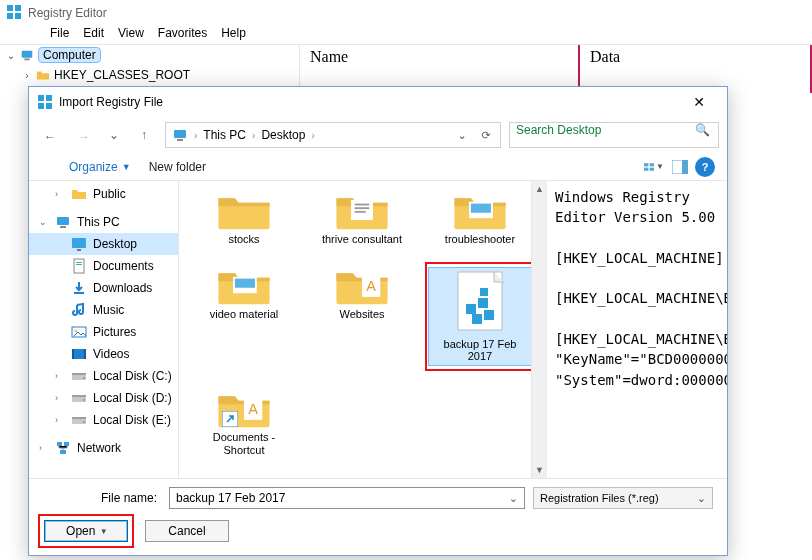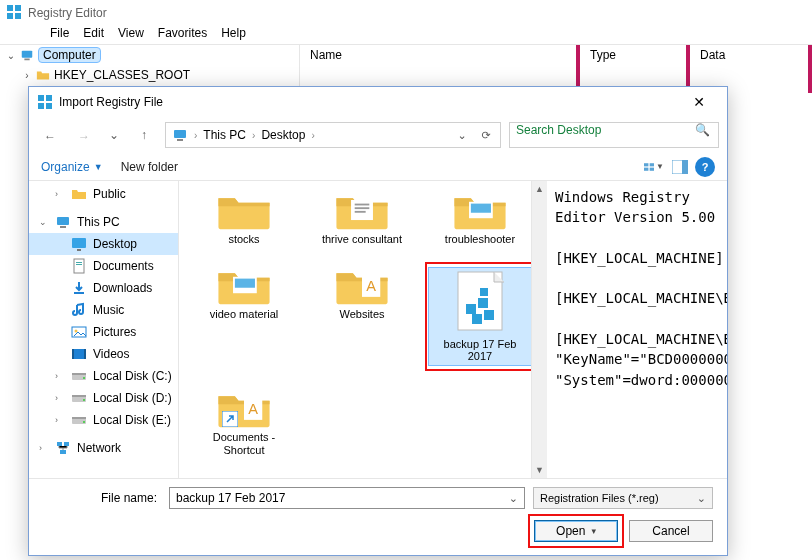--- a/index.html
+++ b/index.html
@@ -13,39 +13,39 @@
   .menubar span { color:#000; }
   .hr { border-top:1px solid #e6e6e6; }
 
   .main-area { display:flex; height:48px; }
   .tree { width:300px; padding:0 6px; border-right:1px solid #e6e6e6; }
   .tree-row { display:flex; align-items:center; gap:4px; height:20px; }
   .chev { width:10px; text-align:center; color:#555; font-size:10px; }
   .tree-sel { background:#cde8ff; border:1px solid #7abdff; padding:0 4px; border-radius:4px; }
   .tree-icon { width:14px; height:14px; }
   .list-hdr { flex:1; display:flex; }
-  .list-hdr .col { padding:3px 10px; border-right:4px solid #be185d; font-size:12px; }
+  .list-hdr .col { padding:3px 10px; border-right:2px solid #be185d; font-size:16px;font-family:Liberation Serif, serif; }
   .col.name{flex:0 0 280px;} .col.type{flex:0 0 110px;} .col.data{flex:1;}
 
   
   .dialog { position:absolute; left:28px; top:86px; width:700px; height:470px; background:#fff; border:1px solid #7a9fd6; box-shadow:0 4px 20px rgba(0,0,0,0.25); display:flex; flex-direction:column;}
   .dlg-title { display:flex; align-items:center; justify-content:space-between; padding:4px 8px; height:30px; }
   .dlg-title-left { display:flex; align-items:center; gap:6px; }
   .dlg-close { width:40px; text-align:center; font-size:14px; }
   .dlg-nav { display:flex; align-items:center; gap:8px; padding:4px 8px; height:36px; }
   .nav-btn { width:26px; height:26px; display:flex; align-items:center; justify-content:center; color:#606060; }
   .breadcrumb { flex:1; border:1px solid #d0d0d0; height:26px; display:flex; align-items:center; padding:0 6px; gap:6px; position:relative;}
   .bc-sep { color:#888; font-size:10px; }
   .bc-right { position:absolute; right:4px; top:2px; display:flex; gap:4px;}
   .bc-btn { width:20px; height:20px; display:flex; align-items:center; justify-content:center; color:#555; font-size:11px;}
   .searchbox { width:210px; height:26px; border:1px solid #d0d0d0; display:flex; align-items:flex-start; padding:0 6px; color:#15803d; position:relative;}
   .searchbox .mag { position:absolute; right:8px; }
 
   .toolbar { display:flex; align-items:center; justify-content:space-between; padding:6px 12px; height:28px; border-bottom:1px solid #e6e6e6;}
-  .toolbar-left { display:flex; align-items:flex-end; gap:18px;}
+  .toolbar-left { display:flex; align-items:flex-end; gap:18px;margin-left:28px;}
   .org { color:#1a72c4; display:flex; align-items:center; gap:4px;}
   .newf { color:#222; }
   .toolbar-right { display:flex; align-items:center; gap:4px;}
   .tool-ic { width:22px; height:22px; display:flex; align-items:center; justify-content:center; color:#555; border:1px solid transparent;}
   .help { width:20px;height:20px;border-radius:50%;background:#1e81d4;color:#fff;display:flex;align-items:center;justify-content:center;font-size:11px;font-weight:bold;}
 
   .dlg-body { flex:1; display:flex; overflow:hidden; border-bottom:1px solid #e6e6e6;}
   .nav-pane { width:150px; border-right:1px solid #e6e6e6; padding:2px 0; overflow:hidden;}
   .np-row { display:flex; align-items:center; gap:6px; padding:2px 6px 2px 10px; height:22px; white-space:nowrap;}
   .np-chev { width:10px; color:#666; font-size:9px;}
@@ -65,21 +65,21 @@
 
   .preview-pane { flex:1; padding:6px 8px; font-family:Consolas,monospace; font-size:14px; line-height:1.45; white-space:pre-wrap; overflow:hidden;}
 
   .dlg-foot { padding:8px 14px 12px 14px; }
   .fn-row { display:flex; align-items:center; gap:8px; }
   .fn-label { width:118px; text-align:right; padding-right:4px;}
   .fn-input { flex:1; height:22px; border:1px solid #8f8f8f; padding:0 6px; display:flex; align-items:center; position:relative;}
   .fn-input::after{content:"⌄";position:absolute;right:6px;color:#555;font-size:11px;}
   .filter { width:180px; height:22px; border:1px solid #bdbdbd; background:#f3f3f3; display:flex; align-items:center; padding:0 6px; font-size:11px; position:relative;}
   .filter::after{content:"⌄";position:absolute;right:6px;color:#555;font-size:11px;}
-  .btn-row { display:flex; justify-content:flex-end; gap:10px; margin-top:10px; align-items:center;}
+  .btn-row { display:flex; justify-content:flex-start; gap:16px; margin-top:10px; align-items:center;}
   .btn { width:84px; height:22px; border:1px solid #999; background:#f5f5f5; display:flex; align-items:center; justify-content:center; gap:6px; font-size:12px;}
   .btn.open { border:1px solid #0a64a4; box-shadow:inset 0 0 0 1px #7ec3f7; position:relative;}
   .btn.open::after{content:"▾"; font-size:9px; color:#444;}
   .red-box { outline:2px solid #e11; outline-offset:3px; padding:1px;}
   .red-wrap { display:inline-block; }
 
   
   svg { display:block; }
 </style>
 </head>
@@ -121,21 +121,20 @@
       <span class="tree-icon">
         <svg viewBox="0 0 16 16">
             <path d="M1 4h5l1 2h8v7H1z" fill="#f6c34b"></path>
           </svg>
       </span>
       <span>HKEY_CLASSES_ROOT</span>
     </div>
   </div>
   <div class="list-hdr">
     <div class="col name">Name</div>
-    <div class="col type">Type</div>
     <div class="col data">Data</div>
   </div>
 </div>
 
 <div class="dialog">
   <div class="dlg-title">
     <div class="dlg-title-left">
       <span class="reg-icon">
         <svg viewBox="0 0 16 16">
             <rect x="1" y="1" width="6" height="6" fill="#2b9fd9"></rect>

